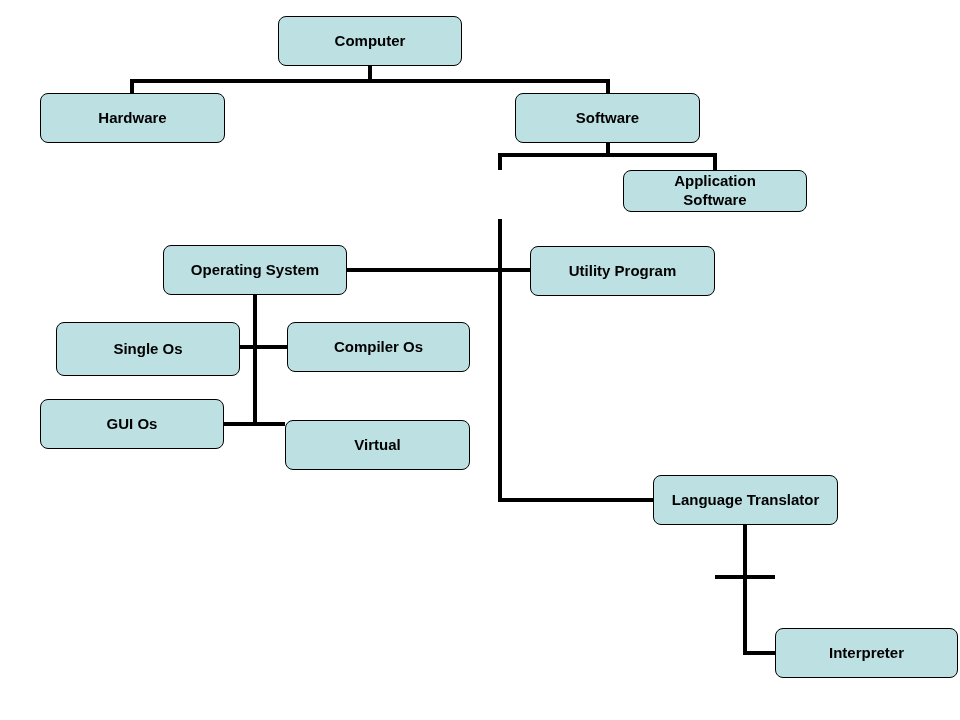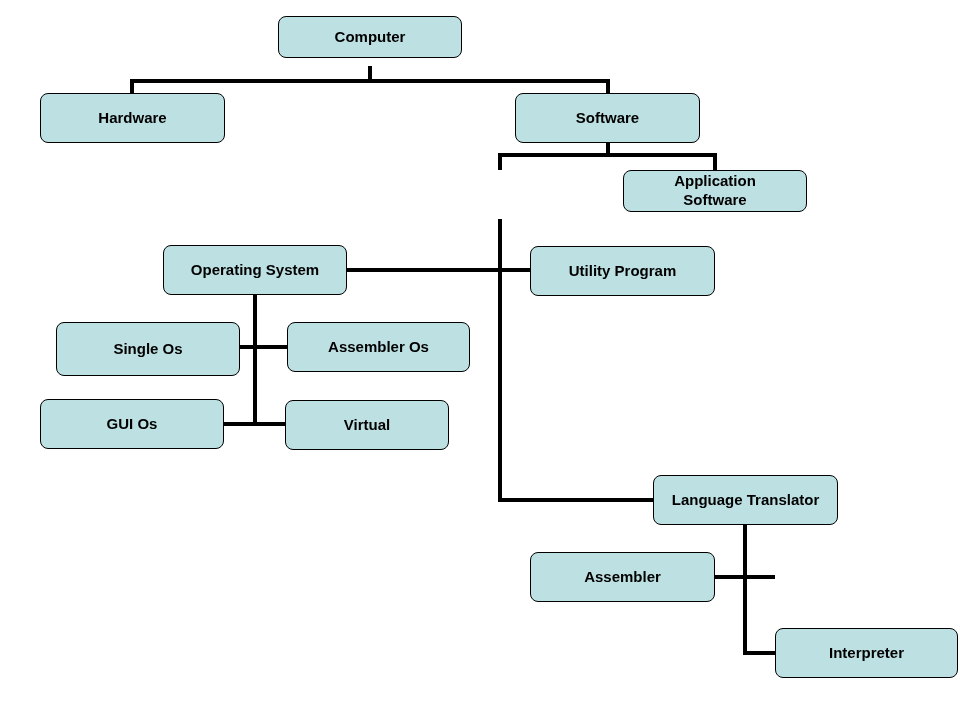--- a/index.html
+++ b/index.html
@@ -49,21 +49,21 @@
   <div class="line" style="left:498px;top:498px;width:155px;height:4px"></div>
 
   <div class="line" style="left:253px;top:295px;width:4px;height:131px"></div>
   <div class="line" style="left:224px;top:345px;width:63px;height:4px"></div>
   <div class="line" style="left:224px;top:422px;width:61px;height:4px"></div>
 
   <div class="line" style="left:743px;top:524px;width:4px;height:131px"></div>
   <div class="line" style="left:715px;top:575px;width:60px;height:4px"></div>
   <div class="line" style="left:743px;top:651px;width:32px;height:4px"></div>
 
-  <div class="node" style="left:278px;top:16px;width:184px;height:42px">
+  <div class="node" style="left:278px;top:16px;width:184px;height:50px">
     <span class="lbl">Computer</span>
   </div>
 
   <div class="node" style="left:40px;top:93px;width:185px;height:50px">
     <span class="lbl">Hardware</span>
   </div>
 
   <div class="node" style="left:515px;top:93px;width:185px;height:50px">
     <span class="lbl">Software</span>
   </div>
@@ -79,37 +79,34 @@
 
   <div class="node" style="left:530px;top:246px;width:185px;height:50px">
     <span class="lbl">Utility Program</span>
   </div>
 
   <div class="node" style="left:56px;top:322px;width:184px;height:54px">
     <span class="lbl">Single Os</span>
   </div>
 
   <div class="node" style="left:287px;top:322px;width:183px;height:50px">
-    <span class="lbl">Assembler Os</span>
+    <span class="lbl">Compiler Os</span>
   </div>
 
   <div class="node" style="left:40px;top:399px;width:184px;height:50px">
     <span class="lbl">GUI Os</span>
   </div>
 
-  <div class="node" style="left:285px;top:400px;width:164px;height:50px">
+  <div class="node" style="left:285px;top:420px;width:185px;height:50px">
     <span class="lbl">Virtual</span>
   </div>
 
   <div class="node" style="left:653px;top:475px;width:185px;height:50px">
     <span class="lbl">Language Translator</span>
   </div>
 
-  <div class="node" style="left:530px;top:552px;width:185px;height:50px">
-    <span class="lbl">Assembler</span>
-  </div>
 
 
   <div class="node" style="left:775px;top:628px;width:183px;height:50px">
     <span class="lbl">Interpreter</span>
   </div>
 
 </div>
 
 </body></html>

